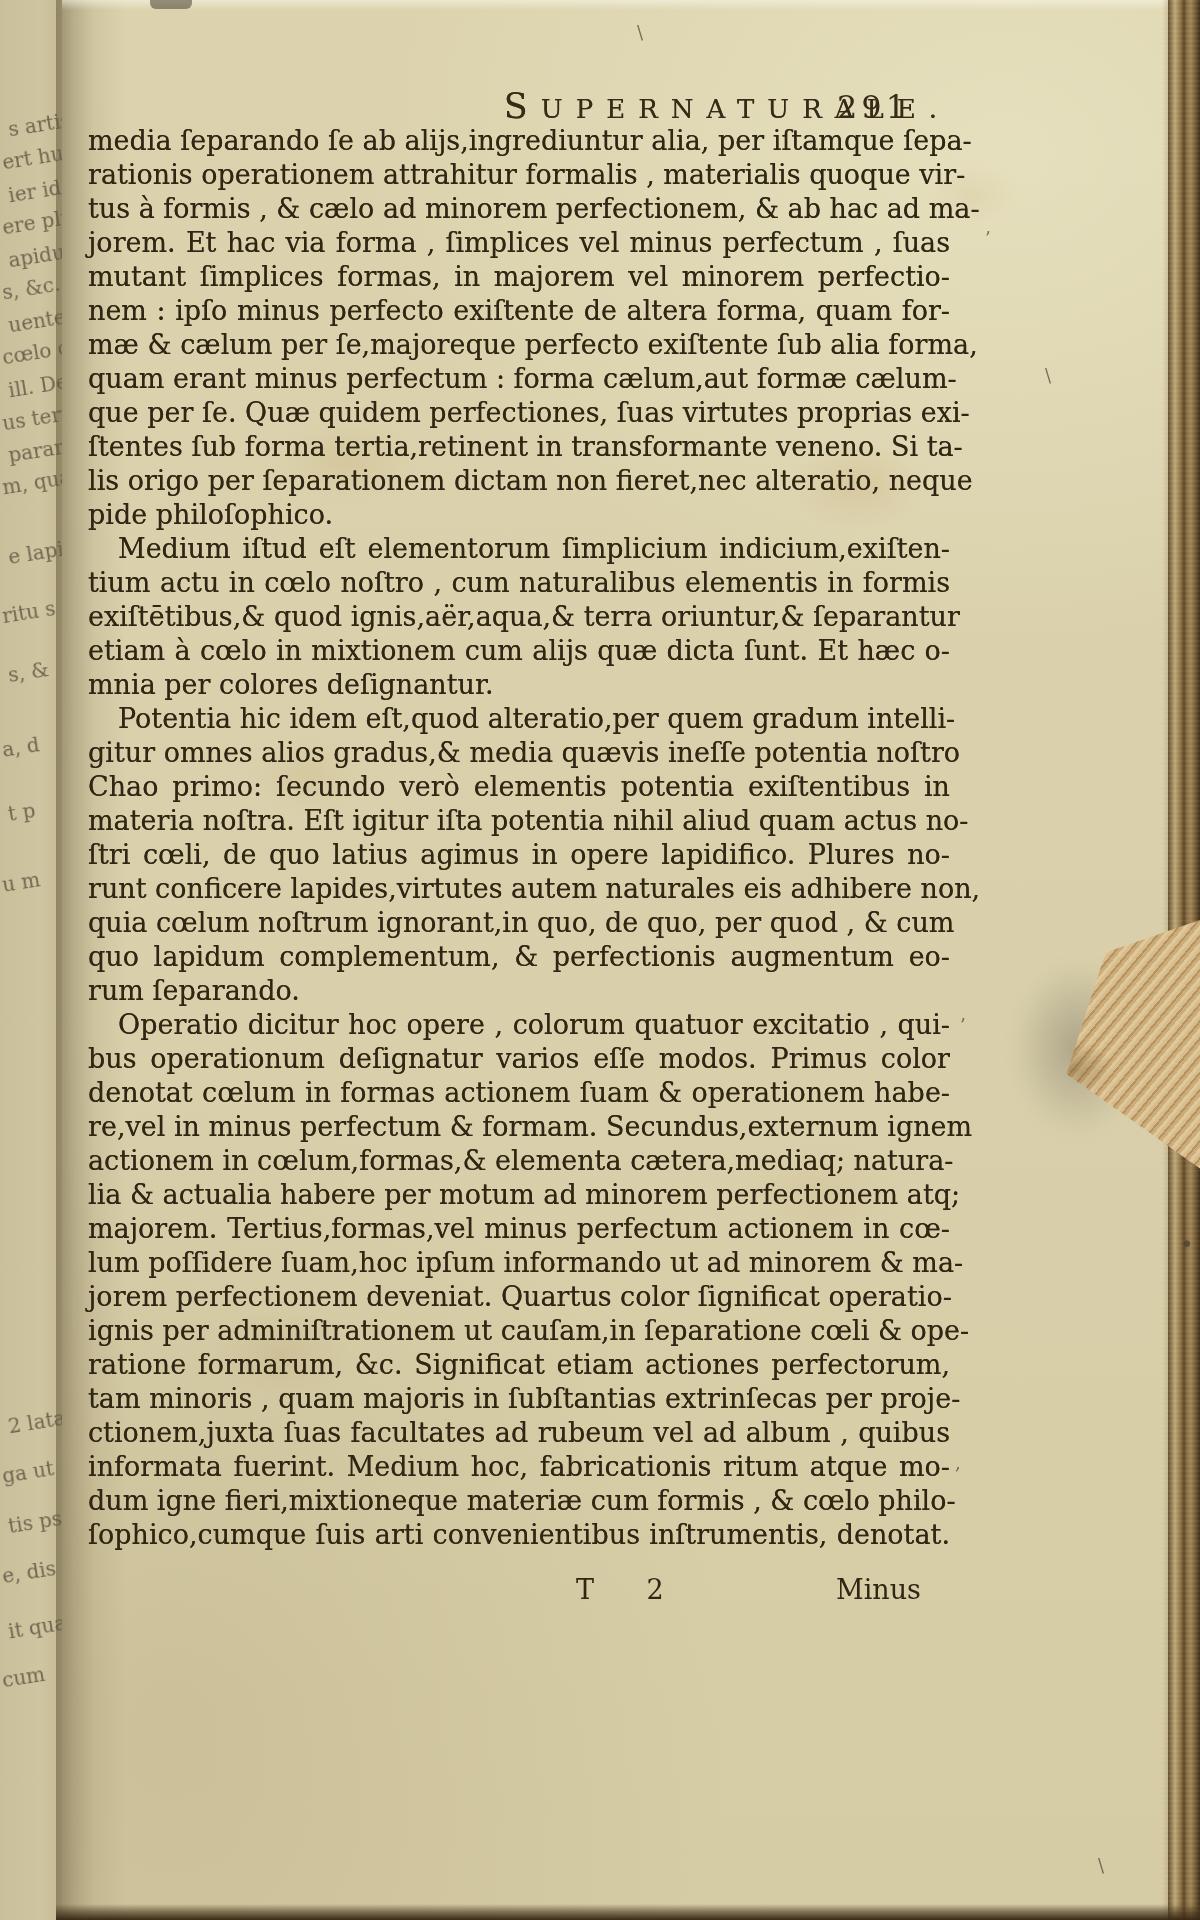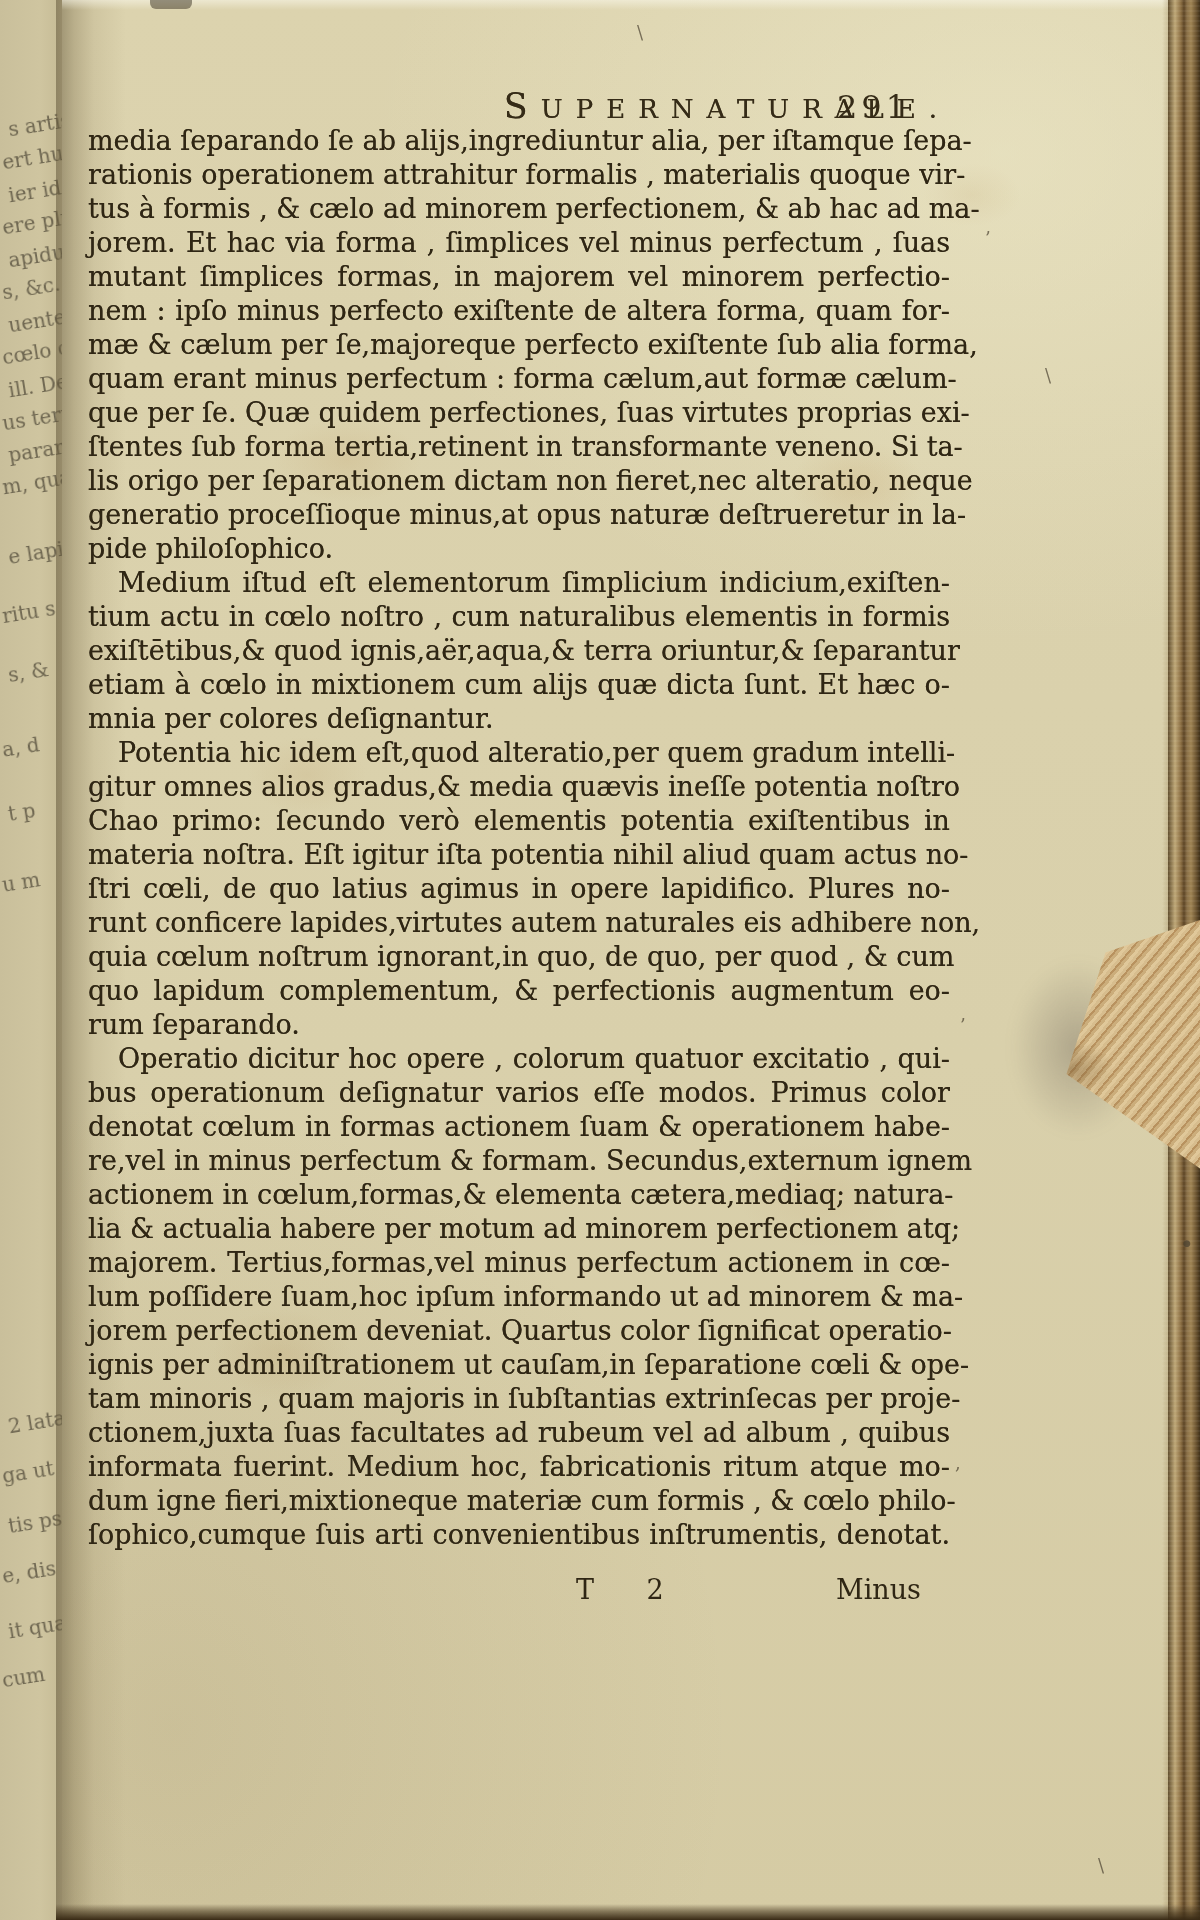--- a/index.html
+++ b/index.html
@@ -148,21 +148,20 @@
       <div class="line">rationis operationem attrahitur formalis , materialis quoque vir-</div>
       <div class="line">tus à formis , &amp; cælo ad minorem perfectionem, &amp; ab hac ad ma-</div>
       <div class="line">jorem.  Et hac via forma , ſimplices vel minus perfectum , ſuas</div>
       <div class="line">mutant ſimplices formas, in majorem vel minorem perfectio-</div>
       <div class="line">nem : ipſo minus perfecto exiſtente de altera forma, quam for-</div>
       <div class="line">mæ &amp; cælum per ſe,majoreque perfecto exiſtente ſub alia forma,</div>
       <div class="line">quam erant minus perfectum : forma cælum,aut formæ cælum-</div>
       <div class="line">que per ſe.  Quæ quidem perfectiones, ſuas virtutes proprias exi-</div>
       <div class="line">ſtentes ſub forma tertia,retinent in transformante veneno.  Si ta-</div>
       <div class="line">lis origo per ſeparationem dictam non fieret,nec alteratio, neque</div>
-      <div class="line">generatio proceſſioque minus,at opus naturæ deſtrueretur in la-</div>
       <div class="line short">pide philoſophico.</div>
       <div class="line indent">Medium iſtud eſt elementorum ſimplicium indicium,exiſten-</div>
       <div class="line">tium actu in cœlo noſtro , cum naturalibus elementis in formis</div>
       <div class="line">exiſtētibus,&amp; quod ignis,aër,aqua,&amp; terra oriuntur,&amp; ſeparantur</div>
       <div class="line">etiam à cœlo in mixtionem cum alijs quæ dicta ſunt.  Et hæc o-</div>
       <div class="line short">mnia per colores deſignantur.</div>
       <div class="line indent">Potentia hic idem eſt,quod alteratio,per quem gradum intelli-</div>
       <div class="line">gitur omnes alios gradus,&amp; media quævis ineſſe potentia noſtro</div>
       <div class="line">Chao primo: ſecundo verò elementis potentia exiſtentibus in</div>
       <div class="line">materia noſtra. Eſt igitur iſta potentia nihil aliud quam actus no-</div>
@@ -174,20 +173,21 @@
       <div class="line indent">Operatio dicitur hoc opere , colorum quatuor excitatio , qui-</div>
       <div class="line">bus operationum deſignatur varios eſſe modos.  Primus color</div>
       <div class="line">denotat cœlum in formas actionem ſuam &amp; operationem habe-</div>
       <div class="line">re,vel in minus perfectum &amp; formam.  Secundus,externum ignem</div>
       <div class="line">actionem in cœlum,formas,&amp; elementa cætera,mediaq; natura-</div>
       <div class="line">lia &amp; actualia habere per motum ad minorem perfectionem atq;</div>
       <div class="line">majorem.  Tertius,formas,vel minus perfectum actionem in cœ-</div>
       <div class="line">lum poſſidere ſuam,hoc ipſum informando ut ad minorem &amp; ma-</div>
       <div class="line">jorem perfectionem deveniat.  Quartus color ſignificat operatio-</div>
       <div class="line">ignis per adminiſtrationem ut cauſam,in ſeparatione cœli &amp; ope-</div>
+      <div class="line">ratione formarum, &amp;c.  Significat etiam actiones perfectorum,</div>
       <div class="line">tam minoris , quam majoris in ſubſtantias extrinſecas per proje-</div>
       <div class="line">ctionem,juxta ſuas facultates ad rubeum vel ad album , quibus</div>
       <div class="line">informata fuerint.  Medium hoc, fabricationis ritum atque mo-</div>
       <div class="line">dum igne fieri,mixtioneque materiæ cum formis , &amp; cœlo philo-</div>
       <div class="line">ſophico,cumque ſuis arti convenientibus inſtrumentis, denotat.</div>
     </div>
   <div class="footer">
     <span class="sig">T 2</span>
     <span class="catch">Minus</span>
   </div>

